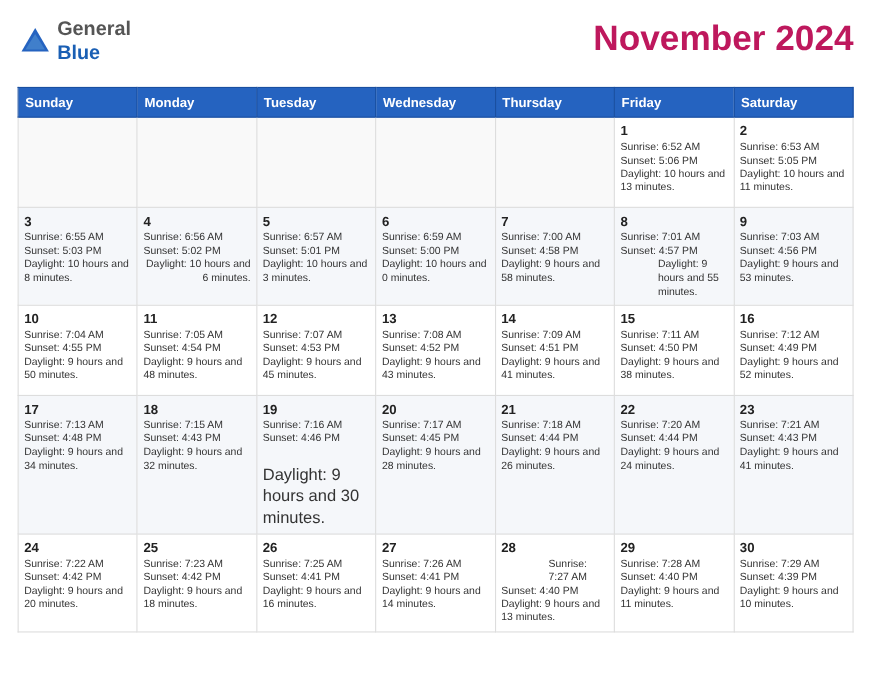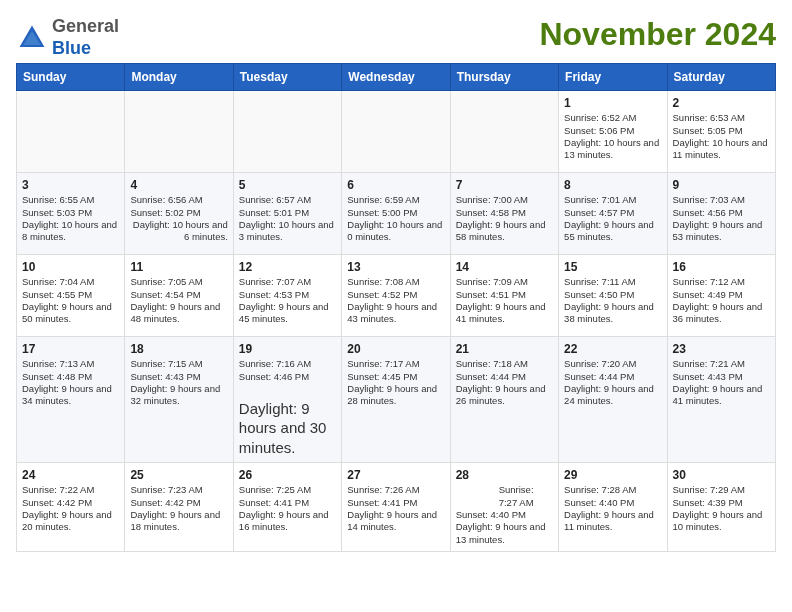--- a/index.html
+++ b/index.html
@@ -7,21 +7,21 @@
       font-family: Arial, sans-serif;
       background: #fff;
       width: 792px;
       min-height: 612px;
       padding: 16px;
     }
     .header {
       display: flex;
       align-items: flex-start;
       justify-content: space-between;
-      margin-bottom: 4px;
+      margin-bottom: 20px;
     }
     .logo {
       display: flex;
       align-items: center;
       gap: 4px;
     }
     .logo-text {
       font-size: 18px;
       font-weight: bold;
       line-height: 1.2;
@@ -31,21 +31,21 @@
     .logo-icon {
       width: 32px;
       height: 32px;
     }
     .title-block {
       text-align: right;
     }
     .month-title {
       font-size: 32px;
       font-weight: bold;
-      color: #4d7c0f;
+      color: #be185d;
     }
     .location {
       font-size: 14px;
       color: #555;
     }
     .calendar {
       width: 100%;
       border-collapse: collapse;
     }
     .calendar th {
@@ -159,21 +159,21 @@
         <td>
           <span class="day-num">7</span>
           <div style="font-size: 9.5px; line-height: 1.3;">Sunrise: 7:00 AM</div>
           <div style="font-size: 9.5px; line-height: 1.3;">Sunset: 4:58 PM</div>
           <div style="font-size: 9.5px; line-height: 1.3;">Daylight: 9 hours and 58 minutes.</div>
         </td>
         <td>
           <span class="day-num">8</span>
           <div style="font-size: 9.5px; line-height: 1.3;">Sunrise: 7:01 AM</div>
           <div style="font-size: 9.5px; line-height: 1.3;">Sunset: 4:57 PM</div>
-          <div style="font-size: 9.5px; line-height: 1.3;">Daylight: 9 hours and 55 minutes.</div>
+          <div style="font-size: 9.5px; line-height: 1.3; margin-left: 34px;">Daylight: 9 hours and 55 minutes.</div>
         </td>
         <td>
           <span class="day-num">9</span>
           <div style="font-size: 9.5px; line-height: 1.3;">Sunrise: 7:03 AM</div>
           <div style="font-size: 9.5px; line-height: 1.3;">Sunset: 4:56 PM</div>
           <div style="font-size: 9.5px; line-height: 1.3;">Daylight: 9 hours and 53 minutes.</div>
         </td>
       </tr>
       <tr>
         <td>
@@ -209,21 +209,21 @@
         <td>
           <span class="day-num">15</span>
           <div style="font-size: 9.5px; line-height: 1.3;">Sunrise: 7:11 AM</div>
           <div style="font-size: 9.5px; line-height: 1.3;">Sunset: 4:50 PM</div>
           <div style="font-size: 9.5px; line-height: 1.3;">Daylight: 9 hours and 38 minutes.</div>
         </td>
         <td>
           <span class="day-num">16</span>
           <div style="font-size: 9.5px; line-height: 1.3;">Sunrise: 7:12 AM</div>
           <div style="font-size: 9.5px; line-height: 1.3;">Sunset: 4:49 PM</div>
-          <div style="font-size: 9.5px; line-height: 1.3;">Daylight: 9 hours and 36 minutes.</div>
+          <div style="font-size: 9.5px; line-height: 1.3;">Daylight: 9 hours and 52 minutes.</div>
         </td>
       </tr>
       <tr>
         <td>
           <span class="day-num">17</span>
           <div style="font-size: 9.5px; line-height: 1.3;">Sunrise: 7:13 AM</div>
           <div style="font-size: 9.5px; line-height: 1.3;">Sunset: 4:48 PM</div>
           <div style="font-size: 9.5px; line-height: 1.3;">Daylight: 9 hours and 34 minutes.</div>
         </td>
         <td>

